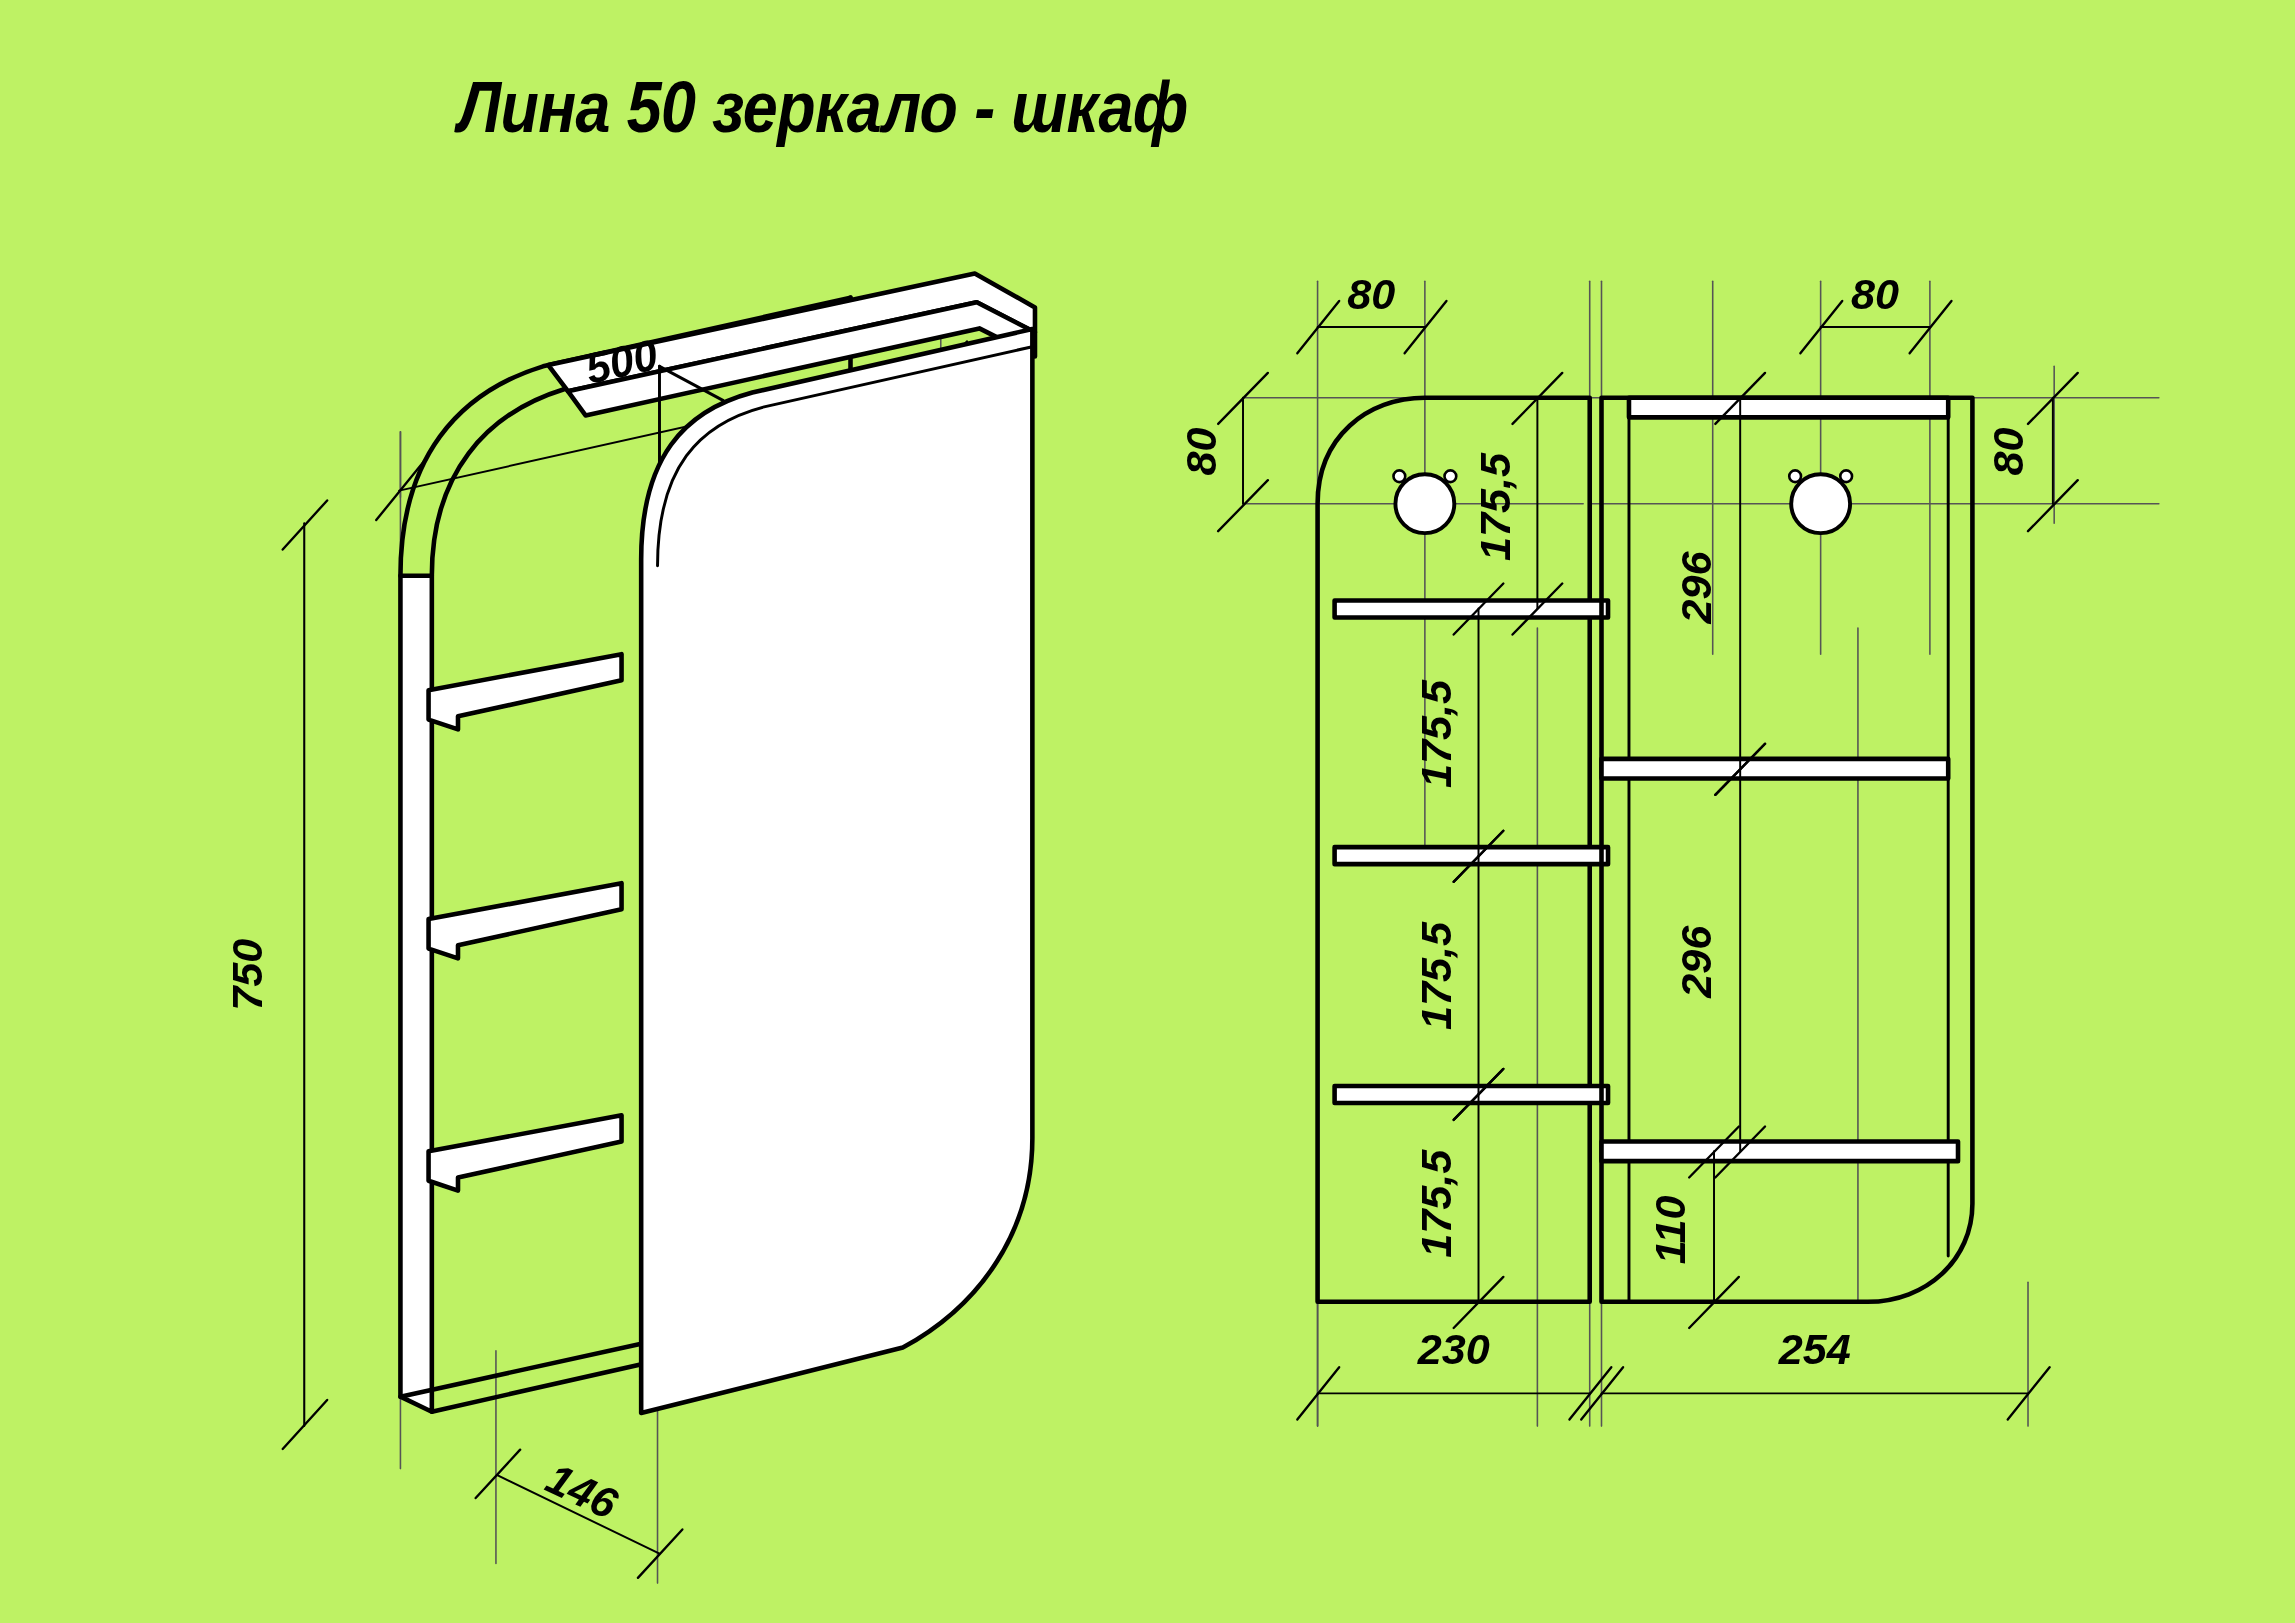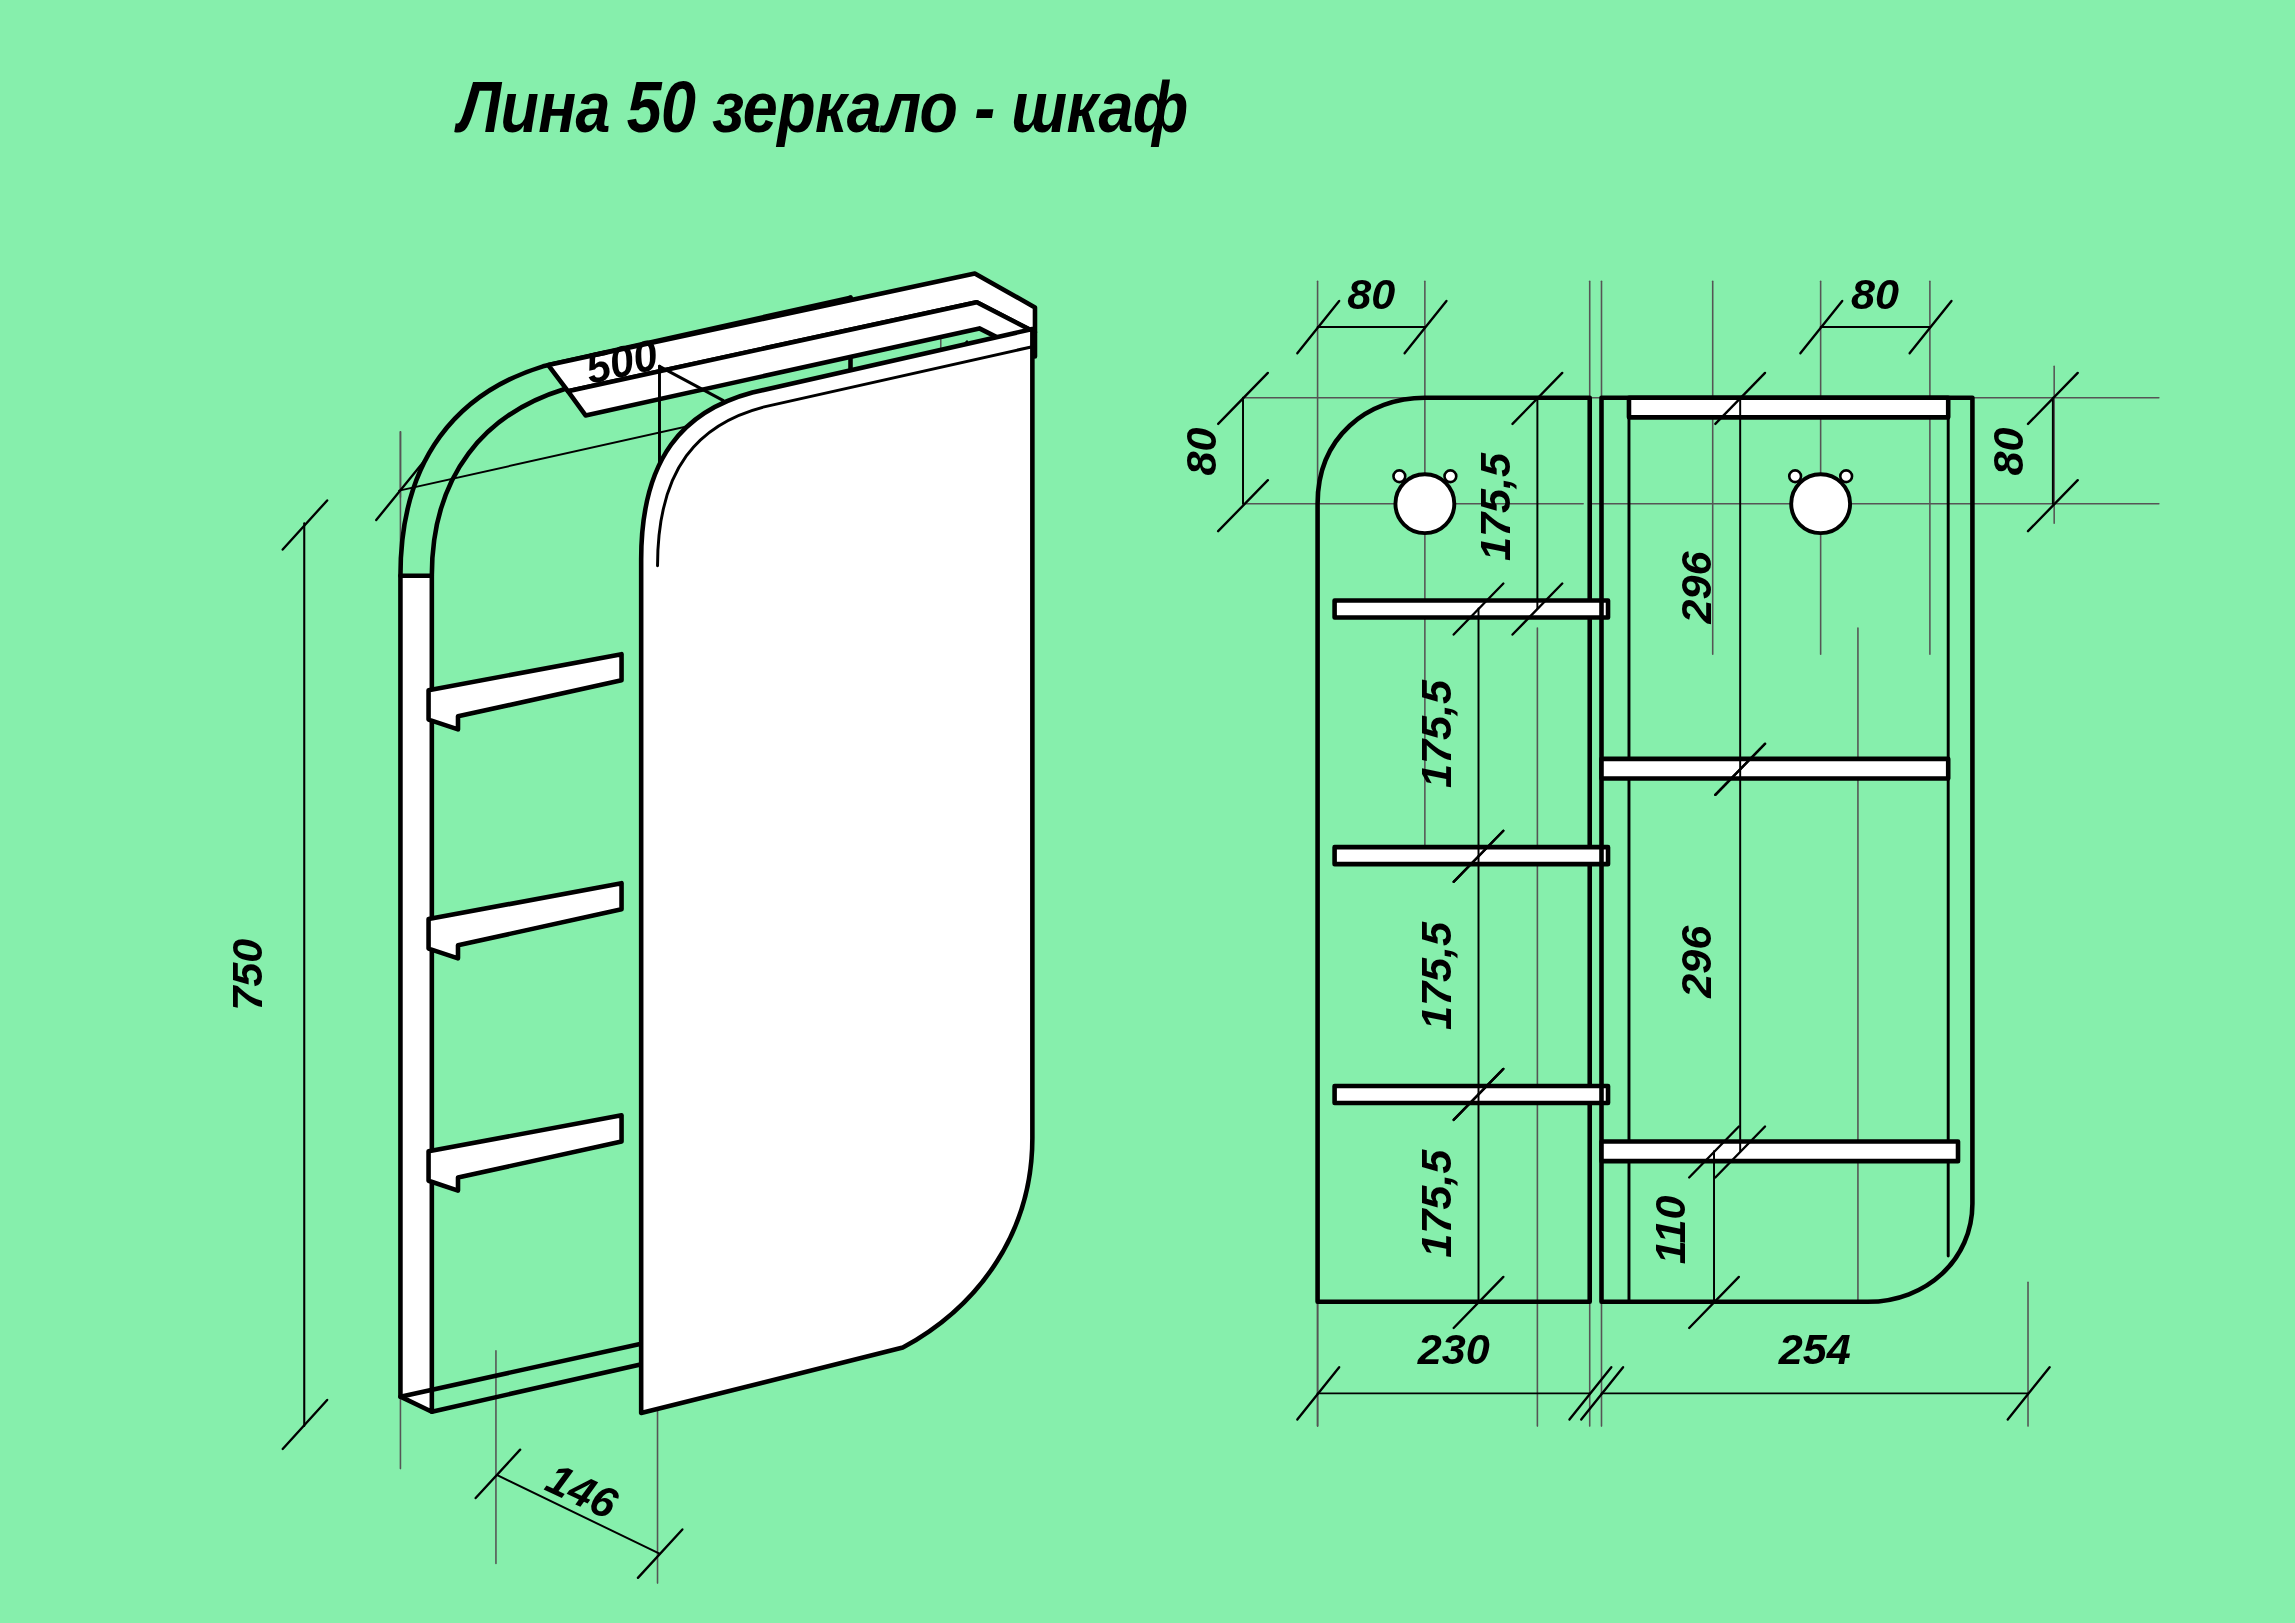--- a/index.html
+++ b/index.html
@@ -4,21 +4,21 @@
 <style>
   html, body {
     margin: 0;
     padding: 0;
     background: #ffffff;
   }
   #page {
     position: relative;
     width: 2295px;
     height: 1623px;
-    background: #86efac;
+    background: #bef264;
     overflow: hidden;
     font-family: "Liberation Sans", sans-serif;
   }
   #title {
     position: absolute;
     left: 458px;
     top: 65px;
     font-family: "Liberation Sans", sans-serif;
     font-size: 73px;
     font-weight: bold;

